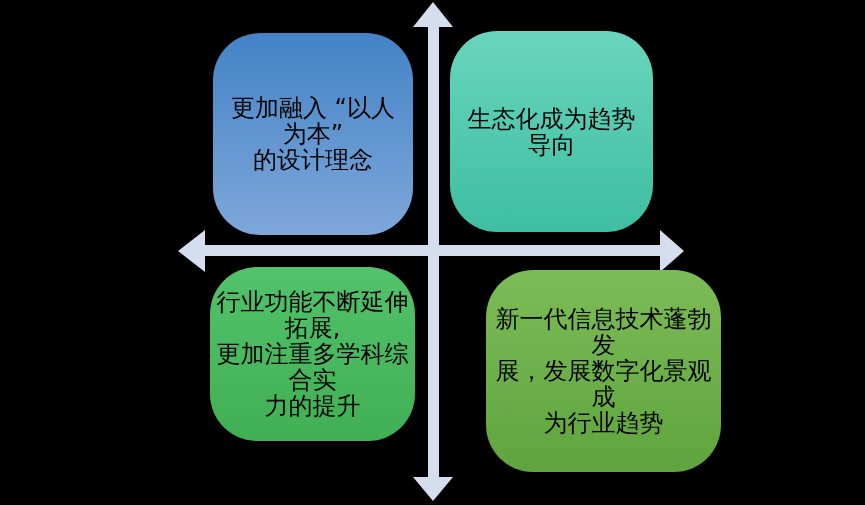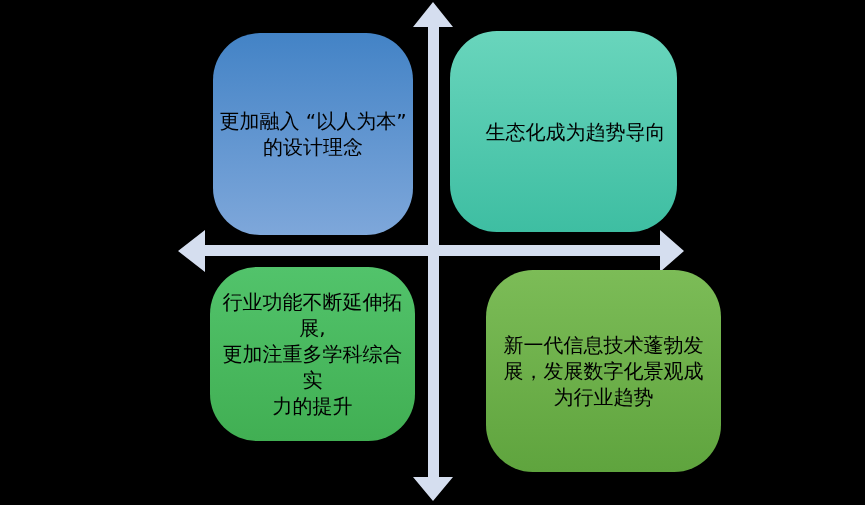--- a/index.html
+++ b/index.html
@@ -25,26 +25,26 @@
     position: absolute;
     border-radius: 47px;
     display: flex;
     align-items: center;
     justify-content: center;
     text-align: center;
     background: linear-gradient(to bottom, var(--c1), var(--c2));
   }
   .box-label {
     white-space: pre-line;
-    font-size: 20px;
+    font-size: 24px;
     line-height: 26px;
     padding: 0 6px;
   }
   .box-tl { left: 213px; top: 33px;  width: 200px; height: 202px; }
-  .box-tr { left: 450px; top: 31px;  width: 203px; height: 201px; padding-left: 24px; }
+  .box-tr { left: 450px; top: 31px;  width: 203px; height: 201px; }
   .box-bl { left: 210px; top: 267px; width: 205px; height: 174px; }
   .box-br { left: 450px; top: 270px; width: 235px; height: 202px; margin-left: 36px; }
 </style>
 </head>
 <body>
 
 <div class="canvas" style="background: rgb(0, 0, 0); color: rgb(0, 0, 0);">
 
   <svg class="axes-svg" viewBox="0 0 865 505">
     <polygon points="433,2 453,27 439,27 439,477 453,477 433,501 413,477 428,477 428,27 413,27" fill="#D5DEEF"></polygon>

